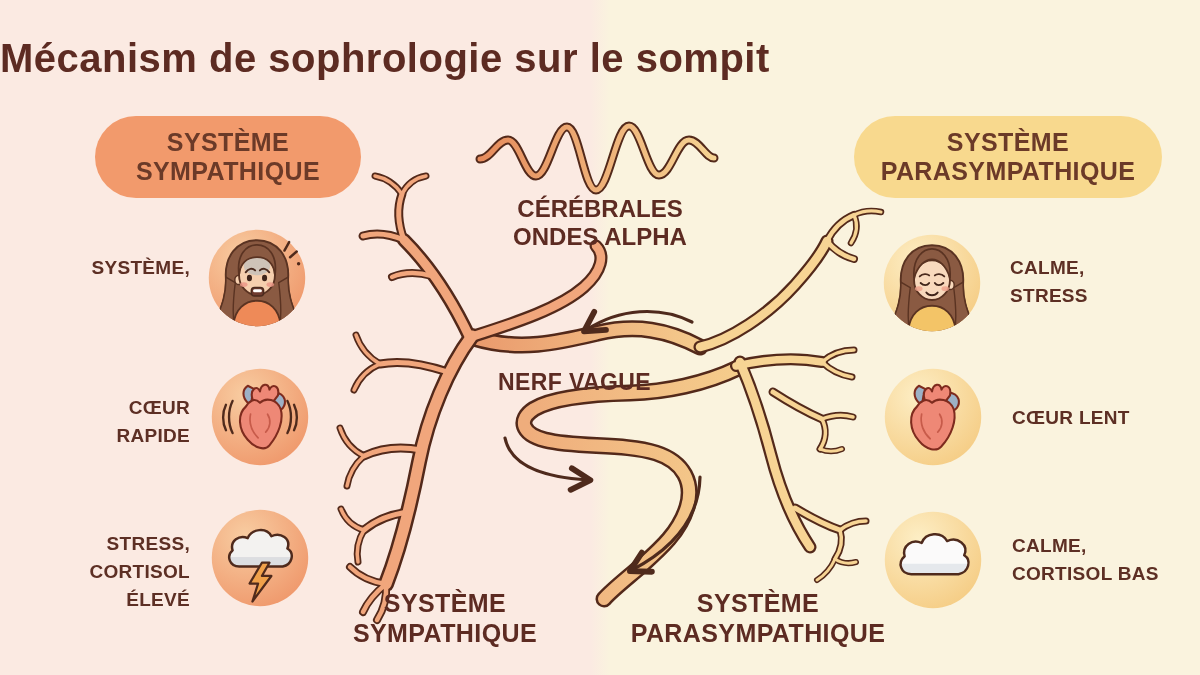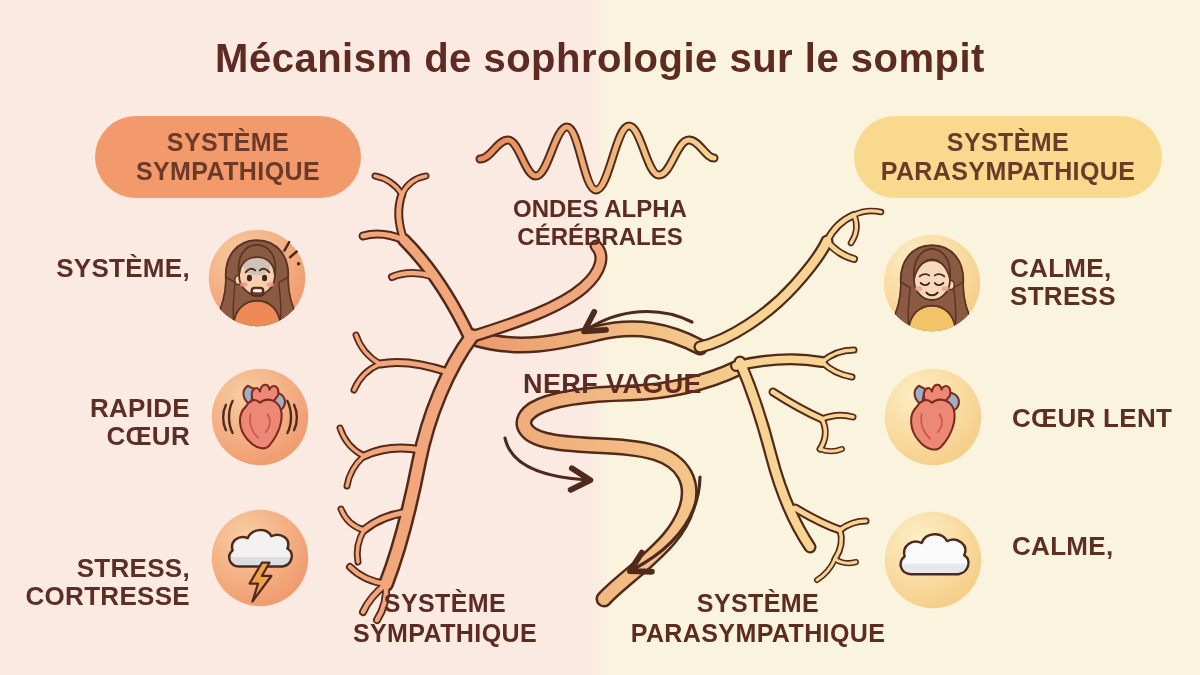--- a/index.html
+++ b/index.html
@@ -1,31 +1,31 @@
 <!DOCTYPE html>
 <html><head>
 <meta charset="utf-8">
 <style>
   html,body{margin:0;padding:0;}
   body{font-family:"Liberation Sans", sans-serif;}
   .canvas{position:relative;width:1200px;height:675px;overflow:hidden;
           background:linear-gradient(90deg,#fbeae2 0%,#fbeae2 49.2%,#faf3de 50.8%,#faf3de 100%);}
-  .title{position:absolute;top:36px;left:0;width:100%;text-align:center;
+  .title{position:absolute;top:36px;left:0;width:100%;text-align:left;
          font-size:40px;font-weight:700;color:#5d2b22;letter-spacing:.5px;}
   .pill{position:absolute;border-radius:44px;display:flex;flex-direction:column;
         align-items:center;justify-content:center;font-weight:700;font-size:25px;
         line-height:1.16;color:#6b3a28;text-align:center;letter-spacing:.4px;}
   .pill-left{left:95px;top:116px;width:266px;height:82px;background:#f29a6c;}
   .pill-right{left:854px;top:116px;width:308px;height:82px;background:#f8d98e;}
-  .lbl{position:absolute;font-weight:700;color:#5d2f24;font-size:26px;line-height:28px;letter-spacing:.3px;}
+  .lbl{position:absolute;font-weight:700;color:#5d2f24;font-size:19px;line-height:28px;letter-spacing:.3px;}
   .lbl.r{text-align:right;}
   .wave-label{position:absolute;left:448px;top:195px;width:304px;text-align:center;
               font-weight:700;font-size:24px;line-height:28px;color:#5d2b22;}
-  .nerf-label{position:absolute;left:498px;top:369px;width:204px;text-align:right;
-              font-weight:700;font-size:27px;color:#5d2b22;letter-spacing:.4px;}
+  .nerf-label{position:absolute;left:498px;top:369px;width:204px;text-align:left;
+              font-weight:700;font-size:23px;color:#5d2b22;letter-spacing:.4px;}
   .bottom-lbl{position:absolute;font-weight:700;font-size:25px;line-height:30px;
               color:#5d2b22;text-align:center;letter-spacing:.4px;}
   .icon-circle{position:absolute;width:104px;height:104px;}
   svg.overlay{position:absolute;left:0;top:0;}
   svg .tube-group path{fill:none;stroke-linecap:round;stroke-linejoin:round;}
   .arrows path{fill:none;stroke:#4f2a1c;stroke-width:3.2;stroke-linecap:round;}
   .hidden-defs{position:absolute;width:0;height:0;}
 </style>
 </head>
 <body>
@@ -170,46 +170,48 @@
       </g>
 
     <g class="arrows">
       <path marker-end="url(#ah)" d="M692,322 C660,306 620,308 586,330"></path>
       <path marker-end="url(#ah)" d="M505,438 C510,462 535,477 588,480"></path>
       <path marker-end="url(#ah)" d="M700,477 C699,519 672,549 632,570"></path>
     </g>
   </svg>
 
   <div class="wave-label">
+    <div>CÉRÉBRALES</div>
     <div>ONDES ALPHA</div>
-    <div>CÉRÉBRALES</div>
   </div>
   <div class="nerf-label">NERF VAGUE</div>
 
   <div class="lbl r" style="left:25px;top:254px;width:165px;">
     <div>SYSTÈME,</div>
   </div>
   <div class="lbl r" style="left:25px;top:394px;width:165px;">
+    <div>CŒUR</div>
     <div>RAPIDE</div>
-    <div>CŒUR</div>
-  </div>
-  <div class="lbl r" style="left:25px;top:530px;width:165px;margin-top:24px;">
+  </div>
+  <div class="lbl r" style="left:25px;top:530px;width:165px;">
     <div>STRESS,</div>
-    <div>CORTRESSE</div>
+    <div>CORTISOL</div>
+    <div>ÉLEVÉ</div>
   </div>
 
   <div class="lbl" style="left:1010px;top:254px;width:180px;">
     <div>CALME,</div>
     <div>STRESS</div>
   </div>
   <div class="lbl" style="left:1012px;top:404px;width:180px;">
     <div>CŒUR LENT</div>
   </div>
   <div class="lbl" style="left:1012px;top:532px;width:185px;">
     <div>CALME,</div>
+    <div>CORTISOL BAS</div>
   </div>
 
   <div class="bottom-lbl" style="left:325px;top:588px;width:240px;">
     <div>SYSTÈME</div>
     <div>SYMPATHIQUE</div>
   </div>
   <div class="bottom-lbl" style="left:617px;top:588px;width:282px;">
     <div>SYSTÈME</div>
     <div>PARASYMPATHIQUE</div>
   </div>

